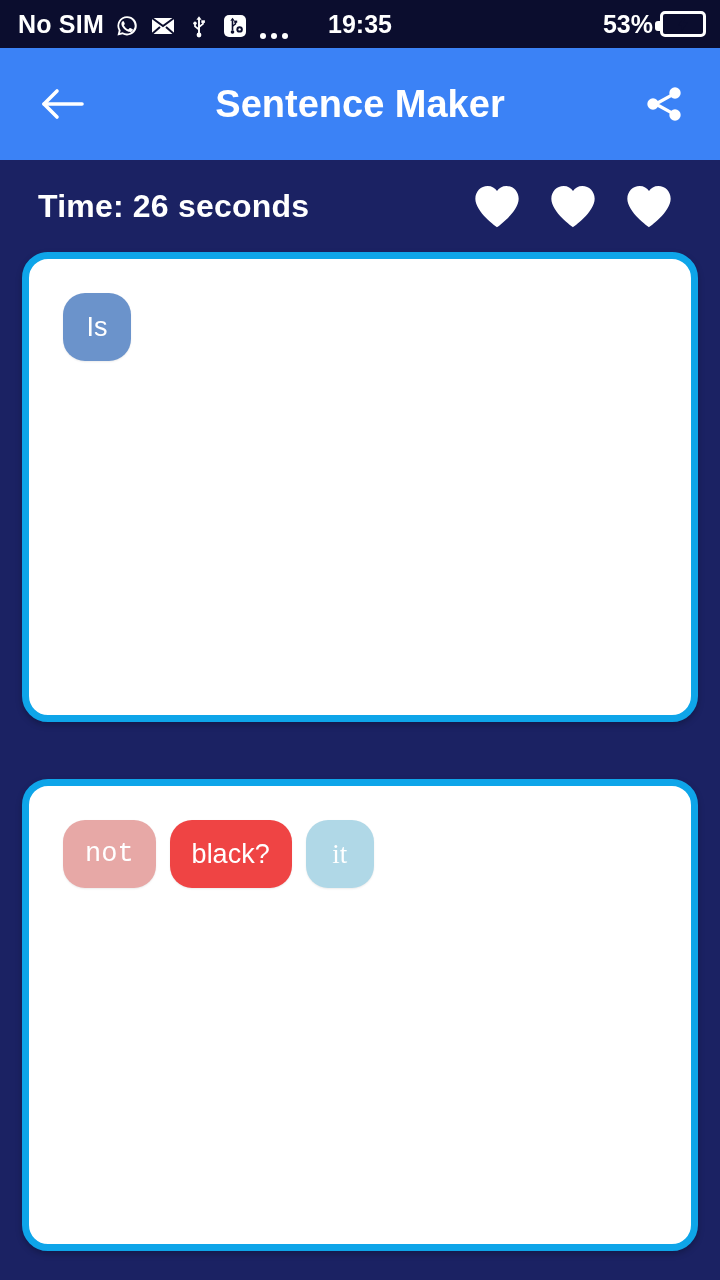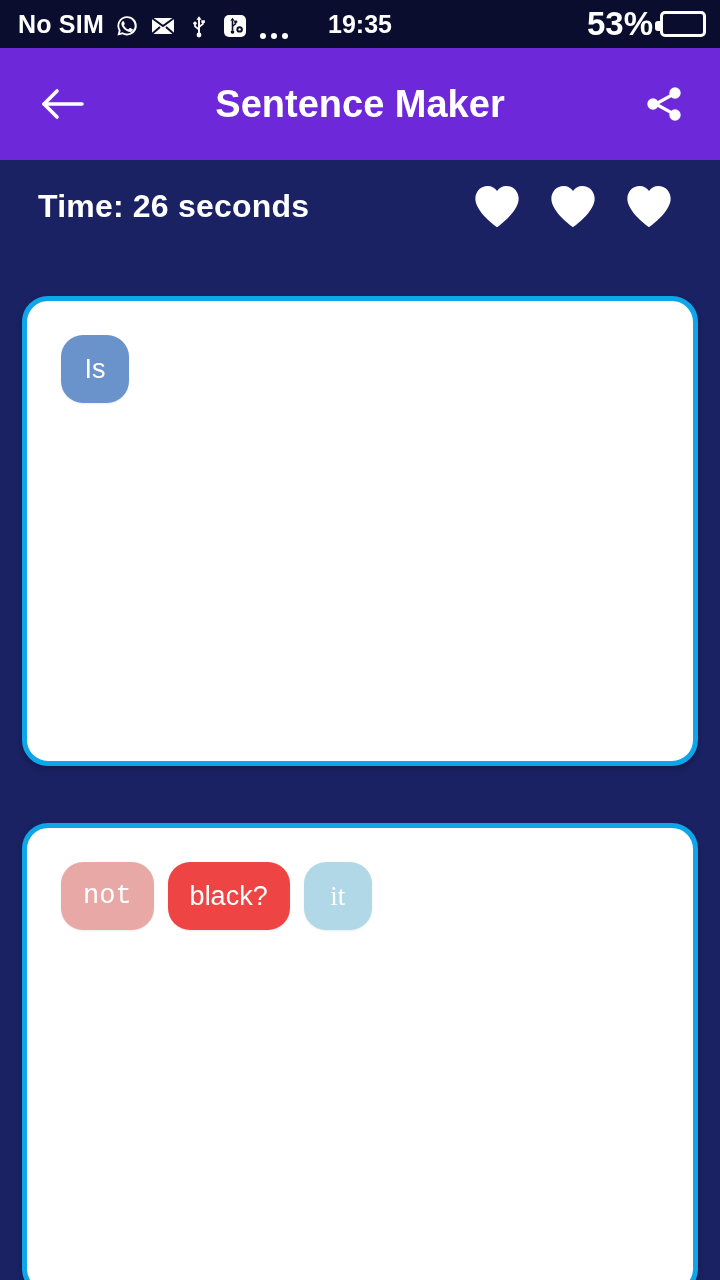--- a/index.html
+++ b/index.html
@@ -68,21 +68,21 @@
   }
   .status-right {
     margin-left: auto;
     display: flex;
     align-items: center;
     gap: 2px;
     position: relative;
     z-index: 2;
   }
   .battery-pct {
-    font-size: 33px;
+    font-size: 25px;
     font-weight: bold;
   }
   .battery-shape {
     position: relative;
     width: 46px;
     height: 26px;
     border: 3px solid #ffffff;
     border-radius: 5px;
     display: flex;
     align-items: center;
@@ -96,21 +96,21 @@
     top: 7px;
     width: 6px;
     height: 10px;
     background: #ffffff;
     border-radius: 3px 0 0 3px;
   }
 
   
   .app-bar {
     height: 112px;
-    background: #6d28d9;
+    background: #3b82f6;
     display: flex;
     align-items: center;
     padding: 0 28px 0 34px;
     color: #ffffff;
     position: relative;
     gap: 19px;
   }
   .app-bar-title {
     position: absolute;
     left: 0; right: 0;
@@ -157,24 +157,23 @@
     height: 46px;
     display: block;
   }
 
   
   .board {
     padding: 0 22px;
   }
   .card {
     background: #ffffff;
-    border: 5px solid #0ea5e9;
+    border: 7px solid #0ea5e9;
     border-radius: 26px;
     box-shadow: 0 3px 6px rgba(0,0,0,0.25);
-    margin-top: 44px;
   }
   .card-answer {
     height: 470px;
     margin-bottom: 57px;
   }
   .card-bank {
     height: 472px;
   }
   .chip-area {
     padding: 34px 28px 0 34px;

